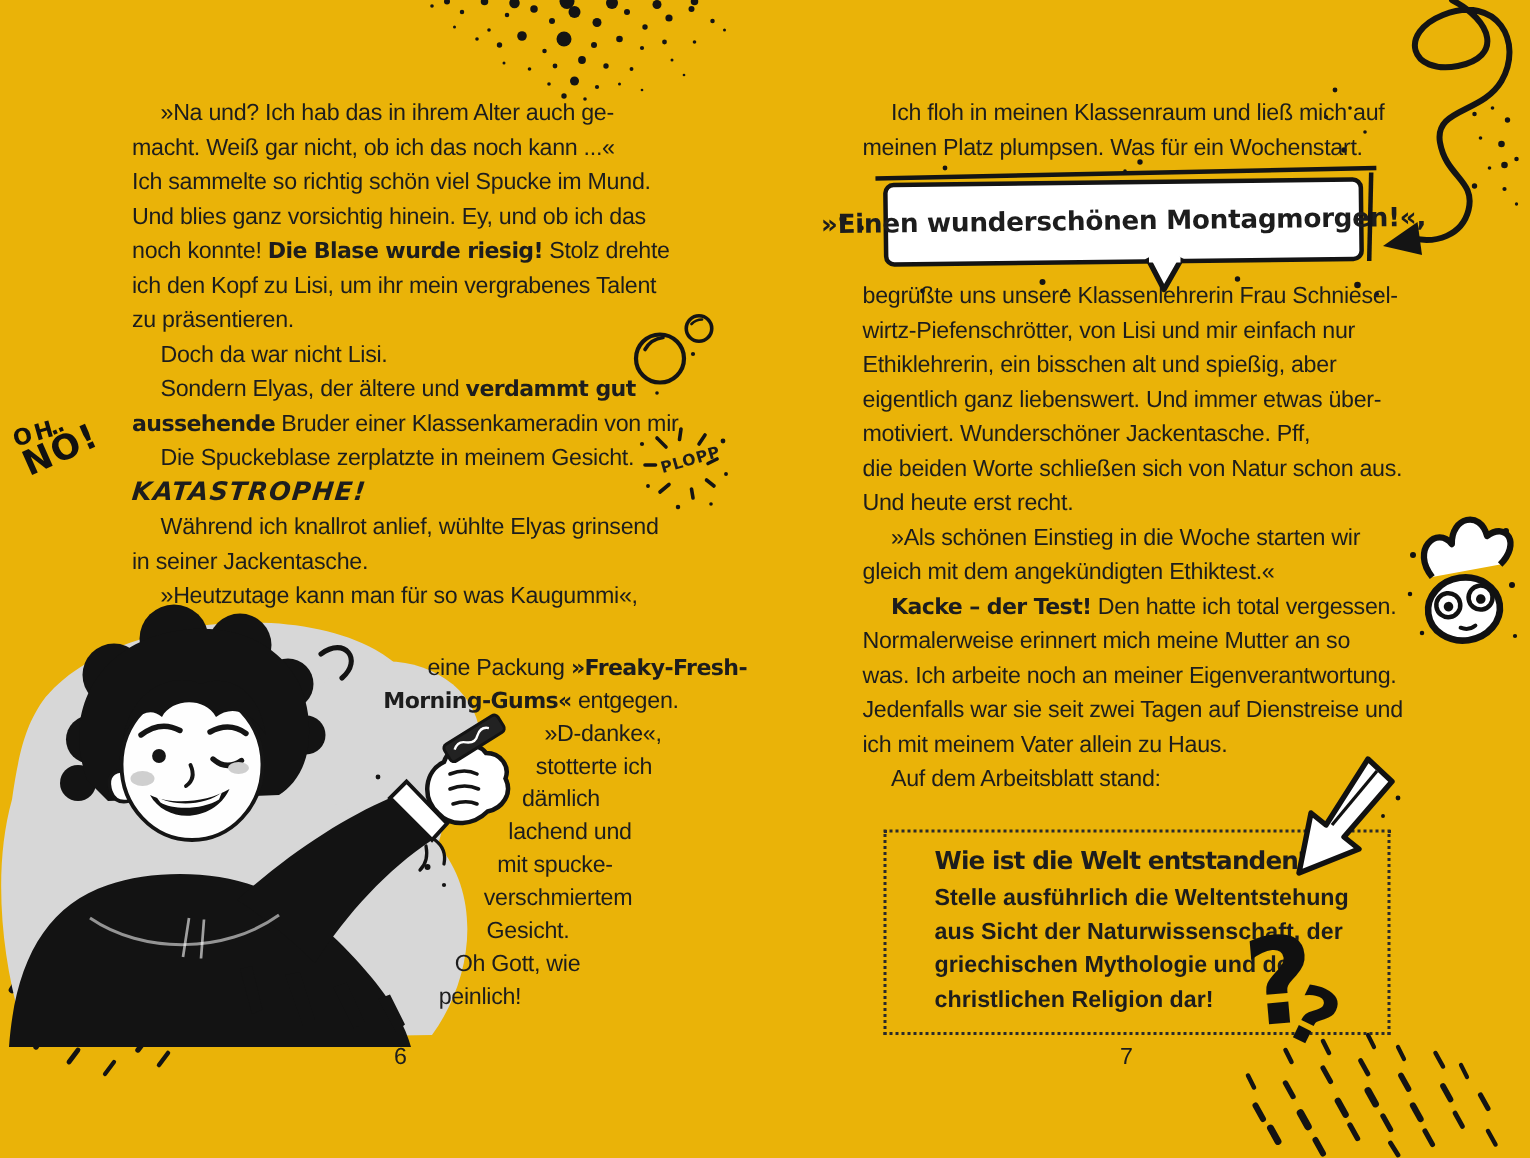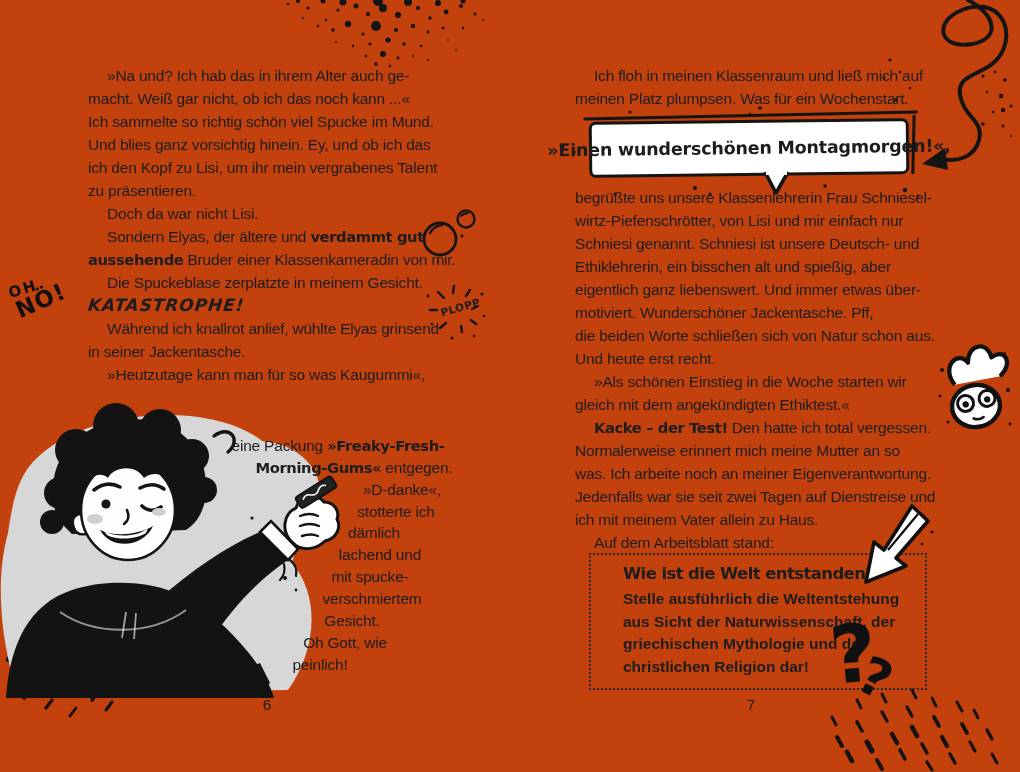--- a/index.html
+++ b/index.html
@@ -1,16 +1,16 @@
 <!DOCTYPE html>
 <html><head>
 <meta charset="utf-8">
 <style>
   html,body{margin:0;padding:0;background:#ffffff;}
-  .spread{position:relative;width:1020px;height:772px;background:#c2410c;overflow:hidden;
+  .spread{position:relative;width:1020px;height:772px;background:#eab308;overflow:hidden;
           font-family:"Liberation Sans",sans-serif;color:#1d1d1d;}
   svg{display:block;}
   .doodle{position:absolute;pointer-events:none;}
 
   
   .col{position:absolute;font-size:15.5px;line-height:23px;letter-spacing:-0.2px;z-index:3;}
   .ln{height:23px;white-space:nowrap;}
   .ind{padding-left:19px;}
   .b{font-family:"DejaVu Sans",sans-serif;font-weight:800;letter-spacing:-0.4px;font-size:0.95em;}
   .hand{display:inline-block;font-family:"DejaVu Sans",sans-serif;font-weight:700;font-style:italic;
@@ -133,33 +133,34 @@
       <circle cx="36" cy="70" r="1.1"></circle>
         <circle cx="28" cy="44" r="2.2"></circle>
     </g>
   </svg>
 
   <div class="col" style="left:88px;top:64px;width:380px;">
     <div class="ln ind"><span>»Na und? Ich hab das in ihrem Alter auch ge-</span></div>
     <div class="ln"><span>macht. Weiß gar nicht, ob ich das noch kann ...«</span></div>
     <div class="ln"><span>Ich sammelte so richtig schön viel Spucke im Mund.</span></div>
     <div class="ln"><span>Und blies ganz vorsichtig hinein. Ey, und ob ich das</span></div>
+    <div class="ln"><span>noch konnte! </span><b class="b">Die Blase wurde riesig!</b><span> Stolz drehte</span></div>
     <div class="ln"><span>ich den Kopf zu Lisi, um ihr mein vergrabenes Talent</span></div>
     <div class="ln"><span>zu präsentieren.</span></div>
     <div class="ln ind"><span>Doch da war nicht Lisi.</span></div>
     <div class="ln ind"><span>Sondern Elyas, der ältere und </span><b class="b">verdammt gut</b></div>
     <div class="ln"><b class="b">aussehende</b><span> Bruder einer Klassenkameradin von mir.</span></div>
     <div class="ln ind"><span>Die Spuckeblase zerplatzte in meinem Gesicht.</span></div>
     <div class="ln"><span class="hand">KATASTROPHE!</span></div>
     <div class="ln ind"><span>Während ich knallrot anlief, wühlte Elyas grinsend</span></div>
     <div class="ln"><span>in seiner Jackentasche.</span></div>
     <div class="ln ind"><span>»Heutzutage kann man für so was Kaugummi«,</span></div>
   </div>
 
-  <div class="wl" style="left:178px;top:437px;"><span>eine Packung </span><b class="b">»Freaky-Fresh-</b></div>
+  <div class="wl" style="left:178px;top:437px;text-align:right;"><span>eine Packung </span><b class="b">»Freaky-Fresh-</b></div>
   <div class="wl" style="left:194px;top:459px;"><b class="b">Morning-Gums«</b><span> entgegen.</span></div>
   <div class="wl" style="left:242px;top:481px;text-align:center;">»D-danke«,</div>
   <div class="wl" style="left:236px;top:503px;">stotterte ich</div>
   <div class="wl" style="left:214px;top:524px;">dämlich</div>
   <div class="wl" style="left:220px;top:546px;">lachend und</div>
   <div class="wl" style="left:210px;top:568px;">mit spucke-</div>
   <div class="wl" style="left:212px;top:590px;">verschmiertem</div>
   <div class="wl" style="left:192px;top:612px;">Gesicht.</div>
   <div class="wl" style="left:185px;top:634px;">Oh Gott, wie</div>
   <div class="wl" style="left:160px;top:656px;text-align:center;">peinlich!</div>
@@ -316,21 +317,20 @@
       <circle cx="95" cy="8" r="2" fill="#141414"></circle>
     <circle cx="110" cy="14" r="1.5" fill="#141414"></circle>
       <circle cx="225" cy="6" r="1.8" fill="#141414"></circle>
     <circle cx="305" cy="10" r="2.2" fill="#141414"></circle>
       <circle cx="318" cy="16" r="1.4" fill="#141414"></circle>
   </svg>
 
   <div class="col" style="left:575px;top:186px;width:380px;">
     <div class="ln"><span>begrüßte uns unsere Klassenlehrerin Frau Schniesel-</span></div>
     <div class="ln"><span>wirtz-Piefenschrötter, von Lisi und mir einfach nur</span></div>
-    <div class="ln"><span>Schniesi genannt. Schniesi ist unsere Deutsch- und</span></div>
     <div class="ln"><span>Ethiklehrerin, ein bisschen alt und spießig, aber</span></div>
     <div class="ln"><span>eigentlich ganz liebenswert. Und immer etwas über-</span></div>
     <div class="ln"><span>motiviert. Wunderschöner Jackentasche. Pff,</span></div>
     <div class="ln"><span>die beiden Worte schließen sich von Natur schon aus.</span></div>
     <div class="ln"><span>Und heute erst recht.</span></div>
     <div class="ln ind"><span>»Als schönen Einstieg in die Woche starten wir</span></div>
     <div class="ln"><span>gleich mit dem angekündigten Ethiktest.«</span></div>
     <div class="ln ind"><b class="b">Kacke – der Test!</b><span> Den hatte ich total vergessen.</span></div>
     <div class="ln"><span>Normalerweise erinnert mich meine Mutter an so</span></div>
     <div class="ln"><span>was. Ich arbeite noch an meiner Eigenverantwortung.</span></div>

